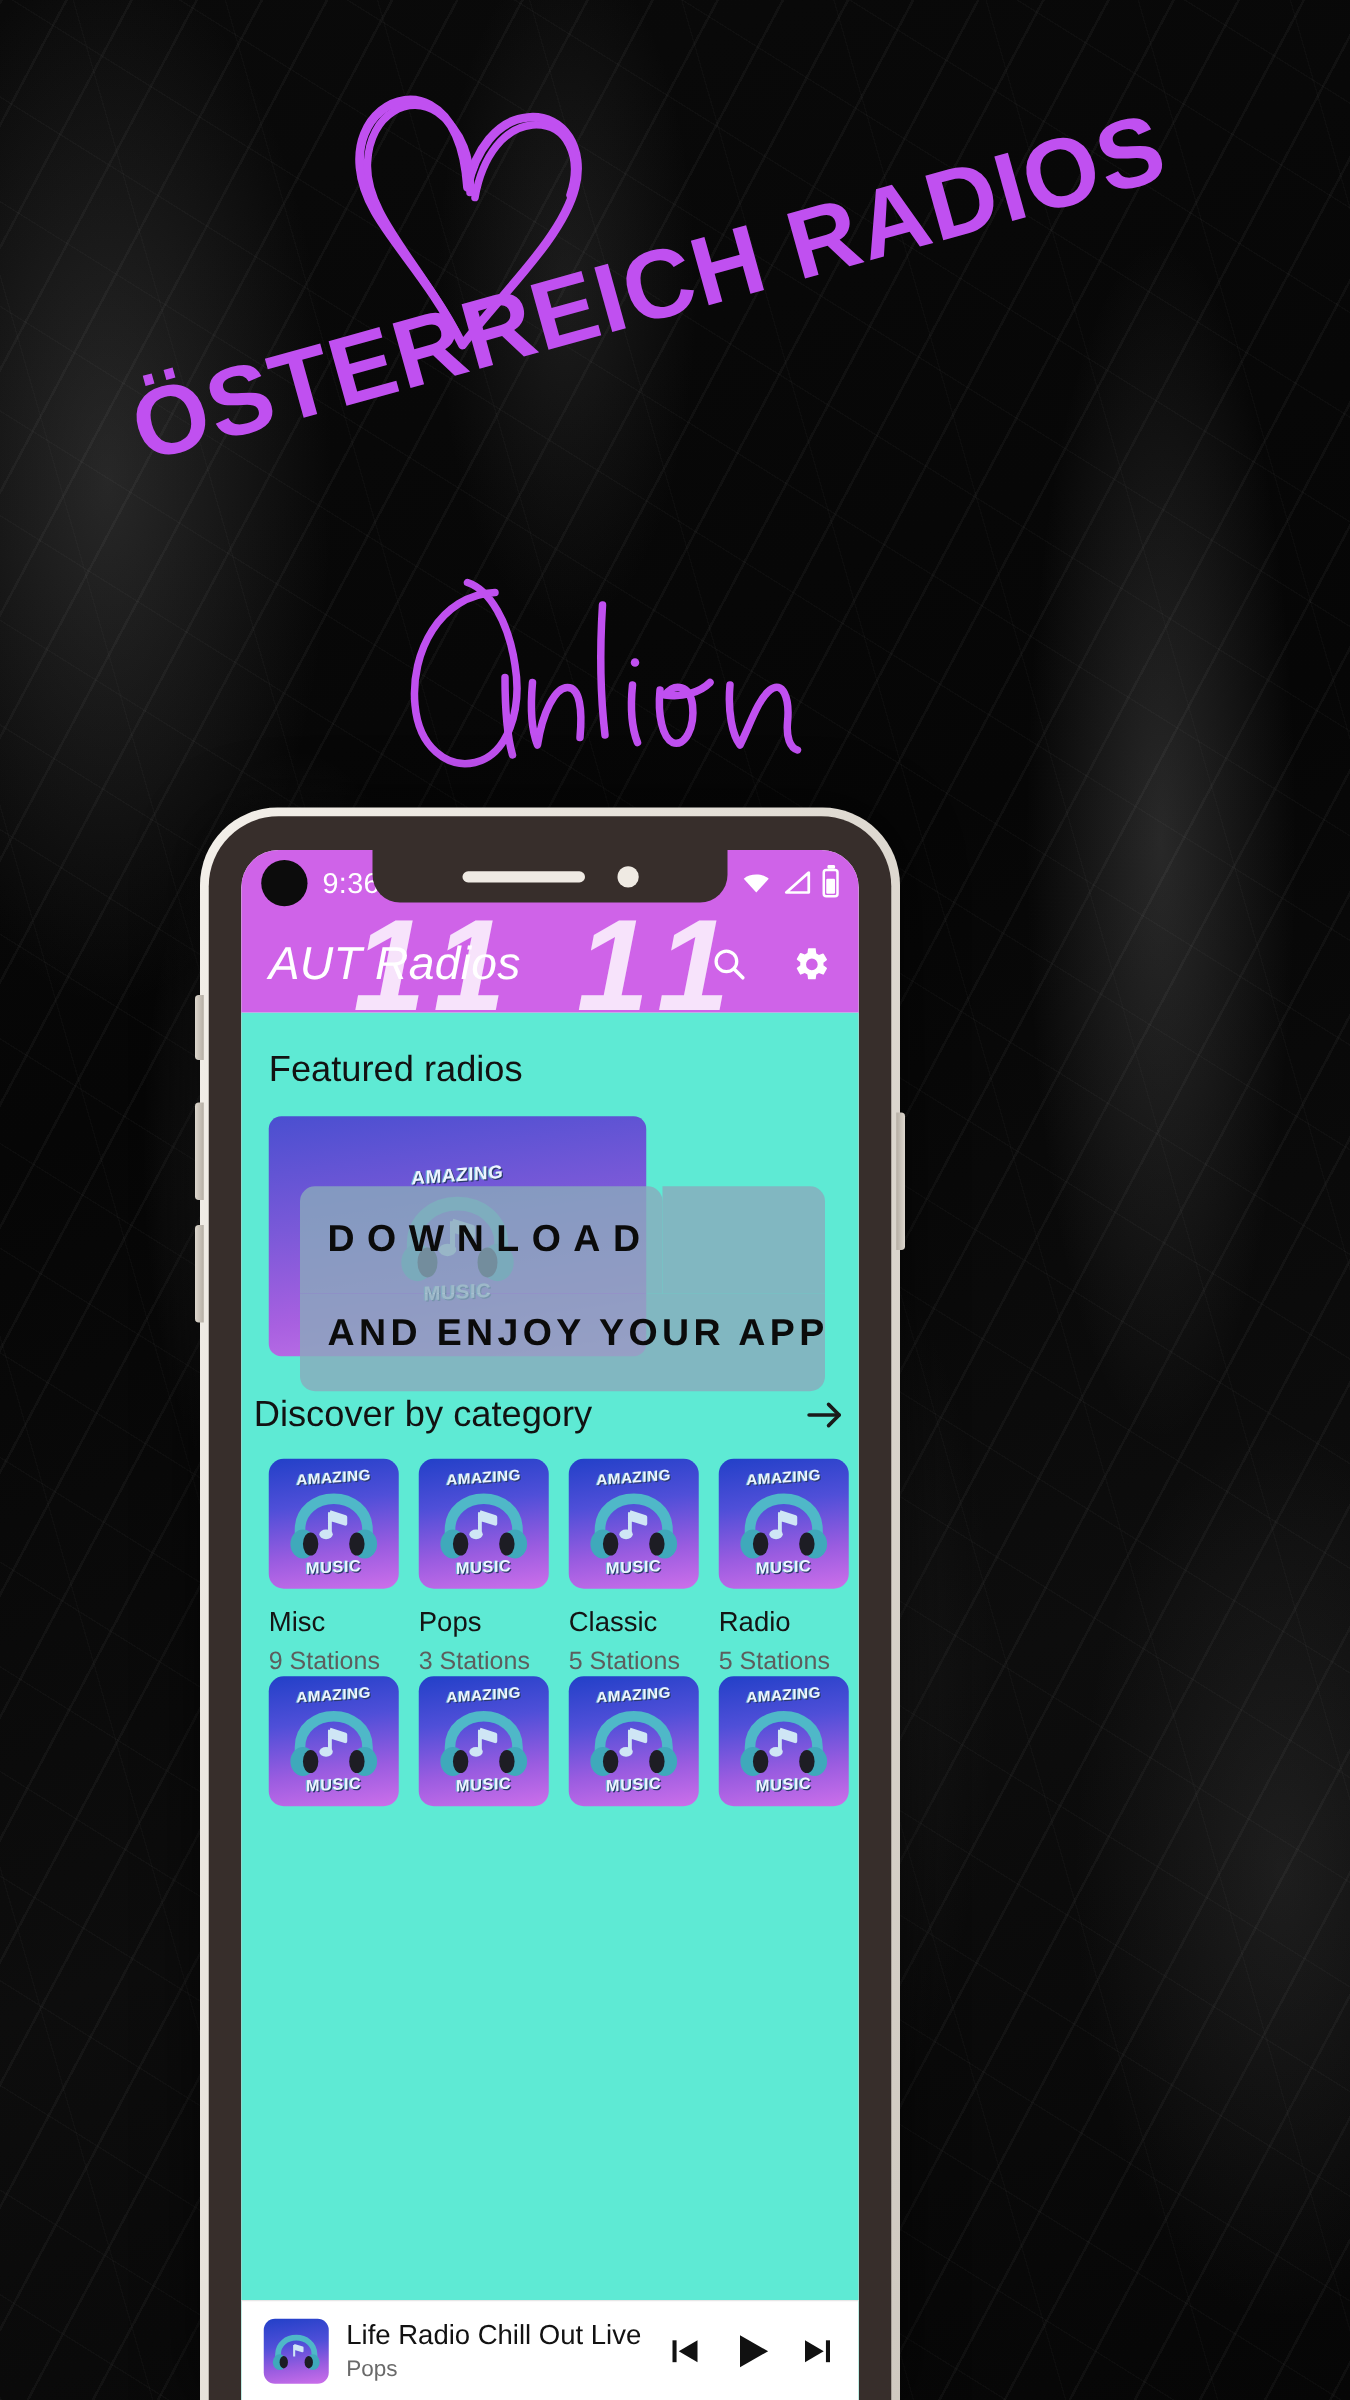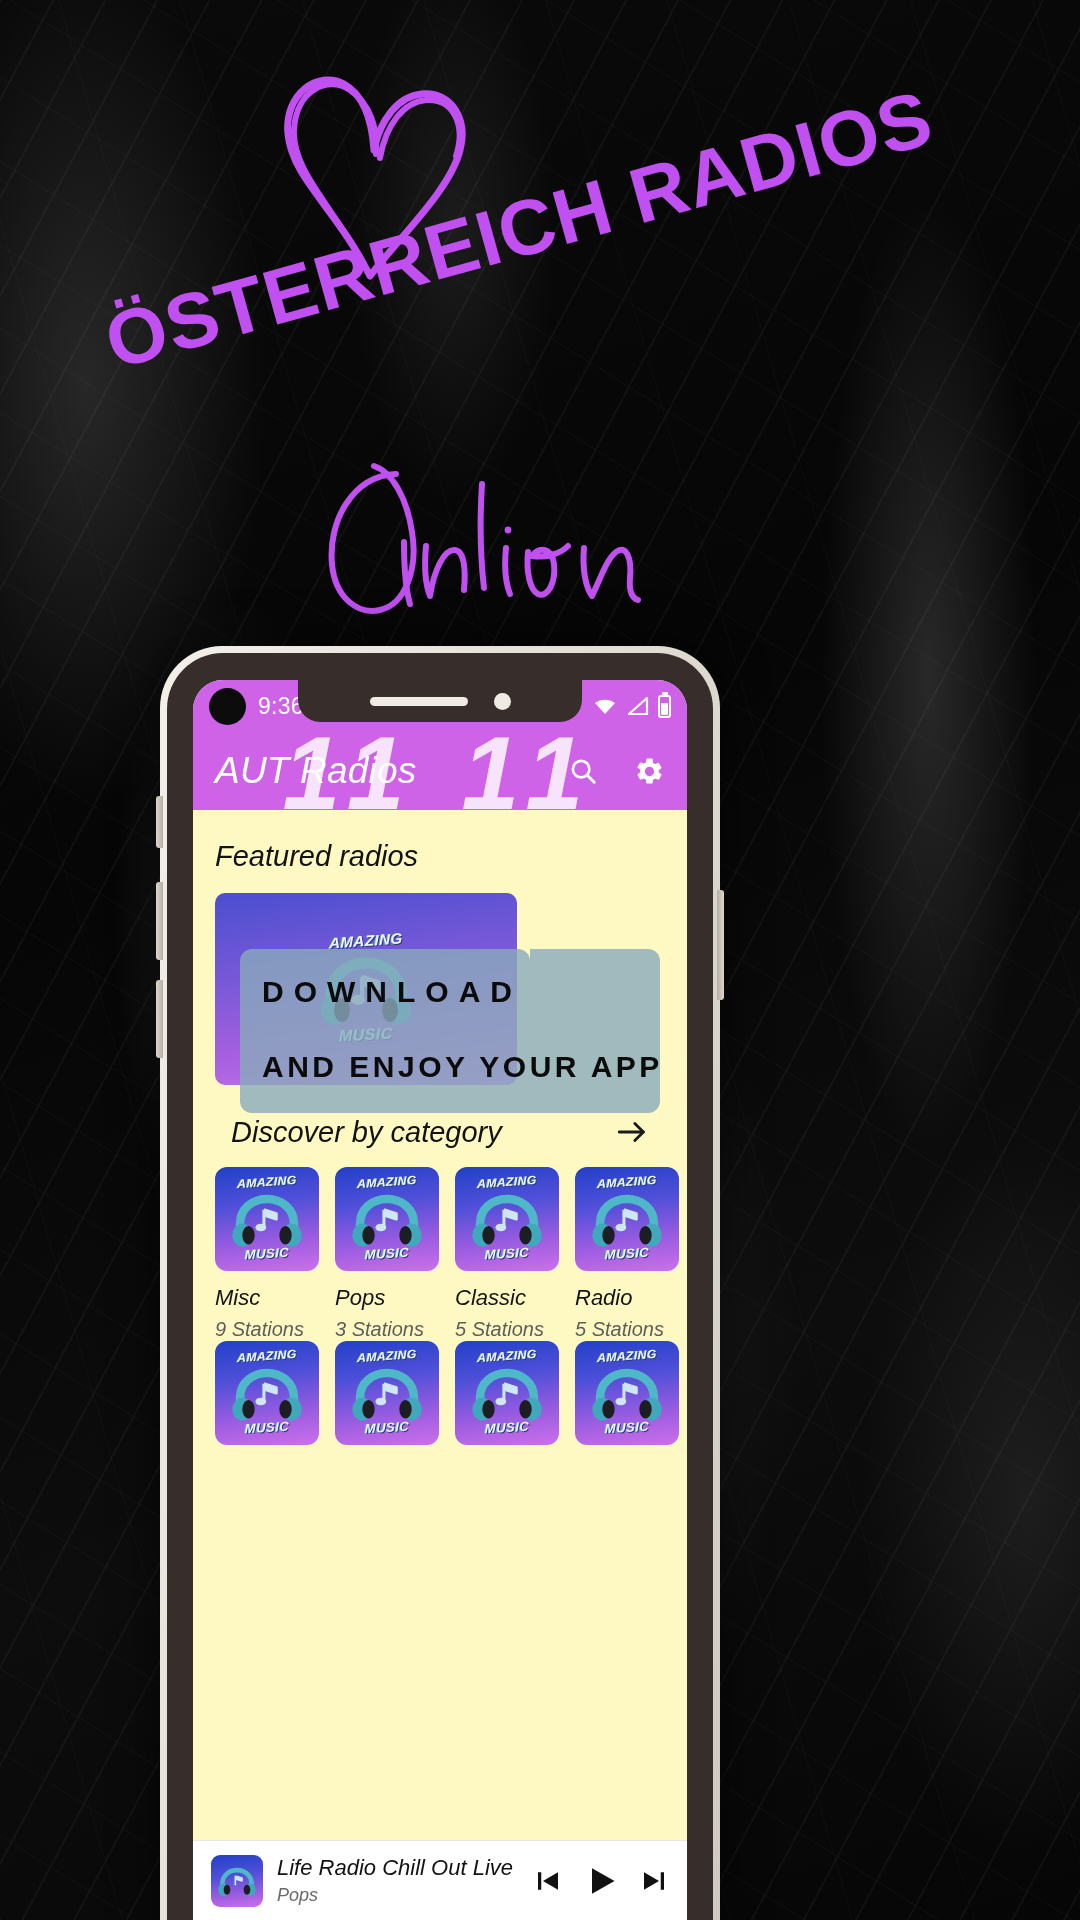--- a/index.html
+++ b/index.html
@@ -133,23 +133,23 @@
   .wm{
     position:absolute; left:0; right:0; top:34px;
     text-align:center;
     font-size:104px; font-weight:bold;
     color:rgba(255,255,255,.82);
     letter-spacing:14px;
     z-index:25; pointer-events:none;font-style:italic;
   }
 
   
-  .content{position:relative;background:#fef9c3;height:calc(100% - 130px);overflow:hidden;font-style:italic;}
+  .content{position:relative;background:#5eead4;height:calc(100% - 130px);overflow:hidden;}
   .sec-title{font-size:29px;color:#121212;padding:30px 22px 20px;}
-  .sec-head{display:flex;align-items:center;justify-content:space-between;padding:30px 38px 18px;}
+  .sec-head{display:flex;align-items:center;justify-content:space-between;padding:30px 10px 18px;}
   .sec-head .sec-h{font-size:29px;color:#121212;}
   .arrow{width:34px;height:34px;}
 
   
   .featured-wrap{padding:0 22px;}
   .featured-img{
     width:302px;height:192px;border-radius:10px;
     background:linear-gradient(172deg,#4a4fd0 0%,#7a59d8 40%,#a860e0 72%,#c878ea 100%);
     position:relative;overflow:hidden;
     display:flex;align-items:center;justify-content:center;

